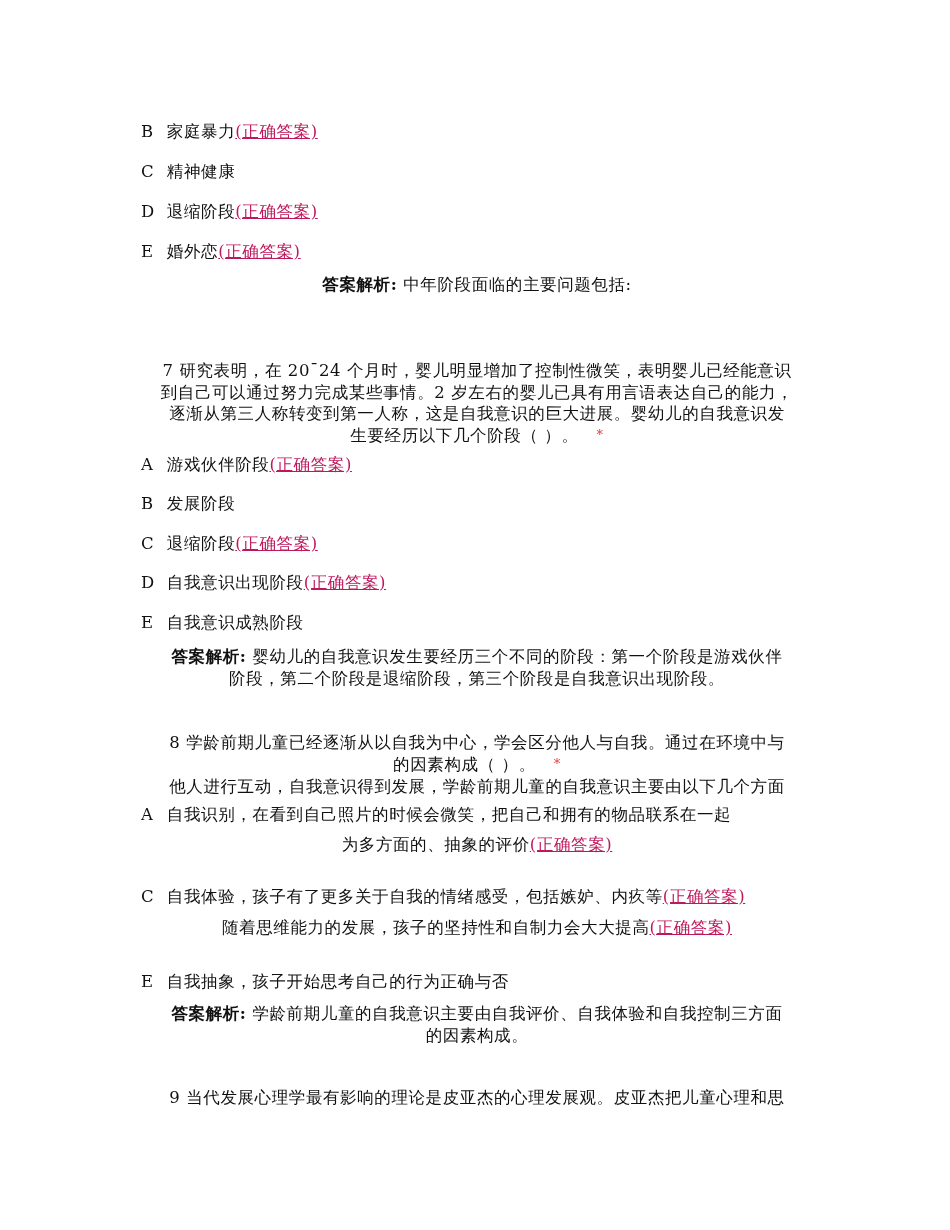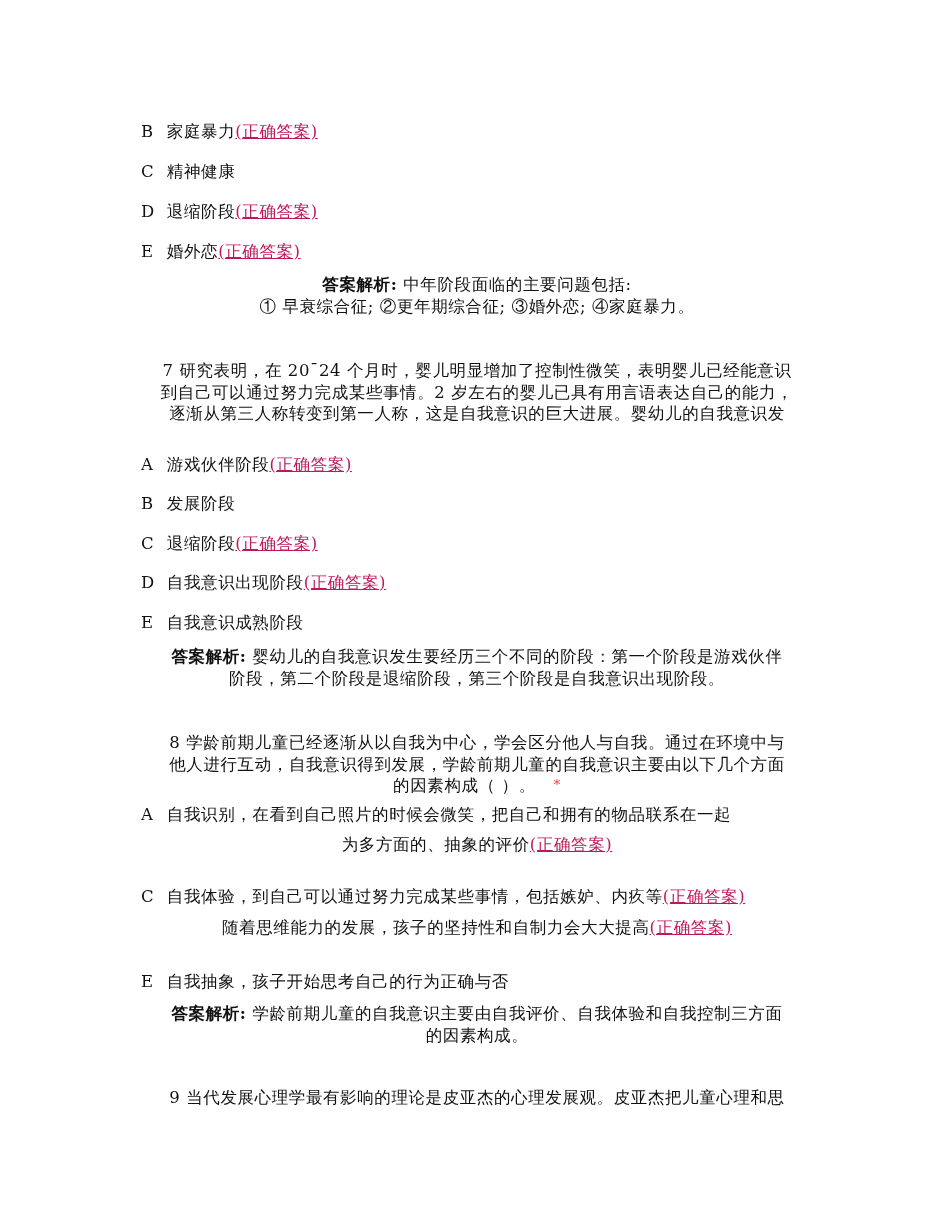--- a/index.html
+++ b/index.html
@@ -73,27 +73,27 @@
   <div class="line" style="top:202px">
     <span class="opt-letter">D</span>
     <span>退缩阶段</span><span class="correct">(正确答案)</span>
   </div>
   <div class="line" style="top:242px">
     <span class="opt-letter">E</span>
     <span>婚外恋</span><span class="correct">(正确答案)</span>
   </div>
   <div class="para" style="top:274px">
     <span class="row"><span class="analysis-label">答案解析:</span> <span>中年阶段面临的主要问题包括:</span></span>
-    <span class="row">① 早衰综合征; ②更年期综合征; ③婚外恋; ④家庭暴力。</span>
   </div>
 
   <div class="para" style="top:360px">
     <span class="row">7 研究表明，在 20¯24 个月时，婴儿明显增加了控制性微笑，表明婴儿已经能意识</span>
     <span class="row">到自己可以通过努力完成某些事情。2 岁左右的婴儿已具有用言语表达自己的能力，</span>
     <span class="row">逐渐从第三人称转变到第一人称，这是自我意识的巨大进展。婴幼儿的自我意识发</span>
+    <span class="row"><span>生要经历以下几个阶段（ ）。</span><span class="req">*</span></span>
   </div>
   <div class="line" style="top:455px">
     <span class="opt-letter">A</span>
     <span>游戏伙伴阶段</span><span class="correct">(正确答案)</span>
   </div>
   <div class="line" style="top:494px">
     <span class="opt-letter">B</span>
     <span>发展阶段</span>
   </div>
   <div class="line" style="top:534px">
@@ -108,33 +108,33 @@
     <span class="opt-letter">E</span>
     <span>自我意识成熟阶段</span>
   </div>
   <div class="para" style="top:646px">
     <span class="row"><span class="analysis-label">答案解析:</span> <span>婴幼儿的自我意识发生要经历三个不同的阶段：第一个阶段是游戏伙伴</span></span>
     <span class="row">阶段，第二个阶段是退缩阶段，第三个阶段是自我意识出现阶段。</span>
   </div>
 
   <div class="para" style="top:732px">
     <span class="row">8 学龄前期儿童已经逐渐从以自我为中心，学会区分他人与自我。通过在环境中与</span>
+    <span class="row"><span>的因素构成（ ）。</span><span class="req">*</span></span>
     <span class="row">他人进行互动，自我意识得到发展，学龄前期儿童的自我意识主要由以下几个方面</span>
-    <span class="row"><span>的因素构成（ ）。</span><span class="req">*</span></span>
   </div>
   <div class="line" style="top:805px">
     <span class="opt-letter">A</span>
     <span>自我识别，在看到自己照片的时候会微笑，把自己和拥有的物品联系在一起</span>
   </div>
   <div class="para" style="top:834px">
     <span class="row"><span>为多方面的、抽象的评价</span><span class="correct">(正确答案)</span></span>
   </div>
   <div class="line" style="top:887px">
     <span class="opt-letter">C</span>
-    <span>自我体验，到自己可以通过努力完成某些事情，包括嫉妒、内疚等</span><span class="correct">(正确答案)</span>
+    <span>自我体验，孩子有了更多关于自我的情绪感受，包括嫉妒、内疚等</span><span class="correct">(正确答案)</span>
   </div>
   <div class="para" style="top:917px">
     <span class="row"><span>随着思维能力的发展，孩子的坚持性和自制力会大大提高</span><span class="correct">(正确答案)</span></span>
   </div>
   <div class="line" style="top:972px">
     <span class="opt-letter">E</span>
     <span>自我抽象，孩子开始思考自己的行为正确与否</span>
   </div>
   <div class="para" style="top:1003px">
     <span class="row"><span class="analysis-label">答案解析:</span> <span>学龄前期儿童的自我意识主要由自我评价、自我体验和自我控制三方面</span></span>

